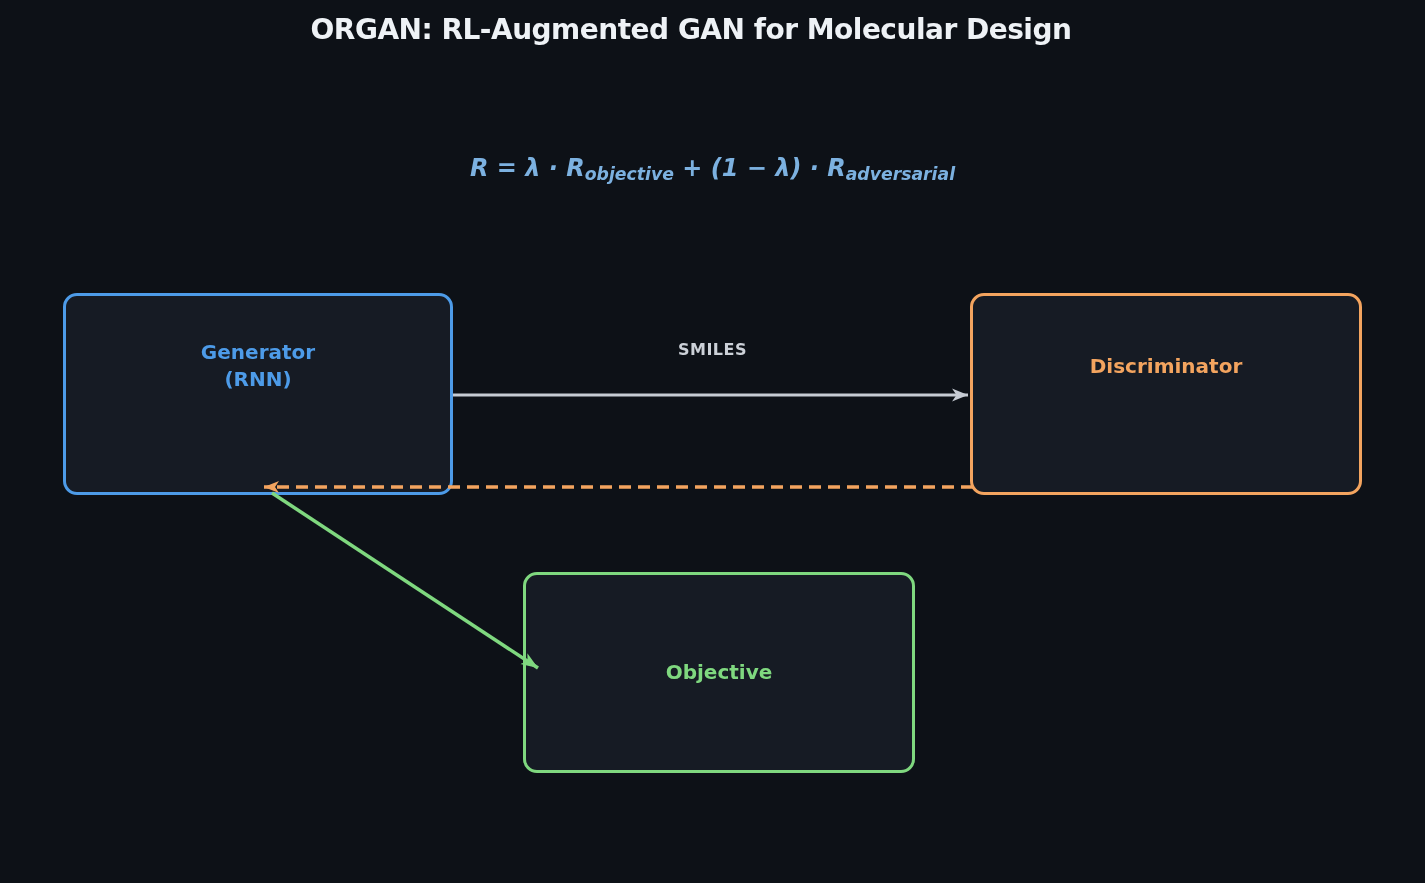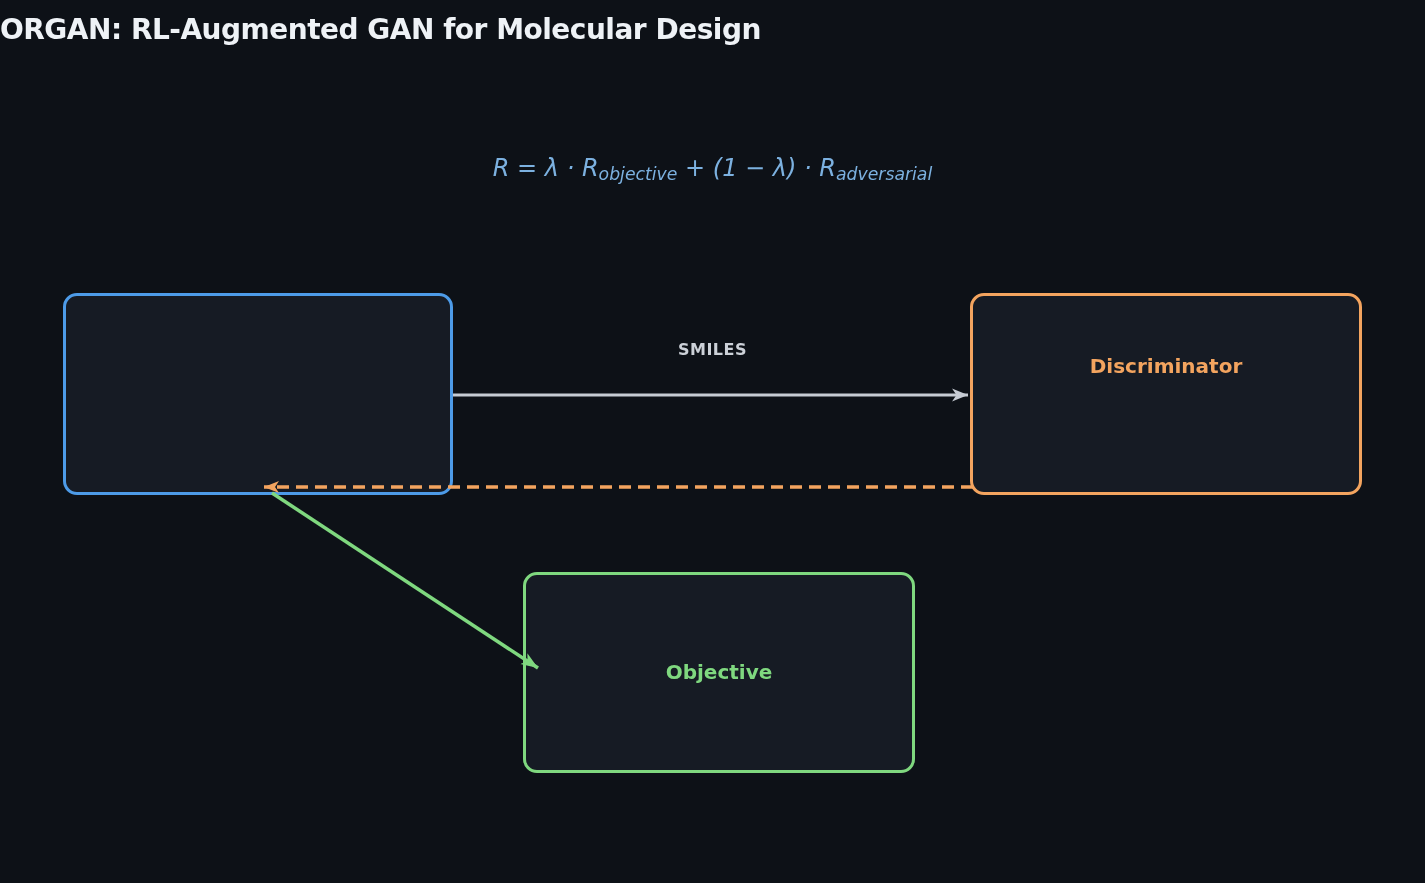--- a/index.html
+++ b/index.html
@@ -19,33 +19,35 @@
     background: var(--background);
     font-family: "DejaVu Sans", "Liberation Sans", sans-serif;
     overflow: hidden;
     position: relative;
   }
   .stage { position: absolute; inset: 0; width: 1425px; height: 883px; }
 
   .diagram-title {
     position: absolute;
     top: 13px; left: 0; width: 1382px;
+    text-align: center;
     color: var(--title-color);
     font-size: 28px;
     font-weight: bold;
     letter-spacing: -0.5px;
   }
 
   .formula {
     position: absolute;
     top: 154px; left: 0; width: 1425px;
     text-align: center;
     color: var(--formula-blue);
     font-size: 24px;
     font-style: italic;
+    font-weight: bold;
   }
   .formula sub {
     font-size: 0.72em;
     vertical-align: baseline;
     position: relative;
     bottom: -0.22em;
   }
 
   .node {
     position: absolute;
@@ -134,18 +136,22 @@
 
     <line class="edge-smiles" x1="453" y1="395" x2="968" y2="395" marker-end="url(#ah-gray)"></line>
 
     <line class="edge-adversarial" x1="973" y1="487" x2="264" y2="487" marker-end="url(#ah-orange)"></line>
 
     <line class="edge-objective" x1="272" y1="493" x2="538" y2="668" marker-end="url(#ah-green)"></line>
   </svg>
 
   <div class="edge-label-smiles">SMILES</div>
 
+  <div class="node-label label-generator">
+    <div>Generator</div>
+    <div>(RNN)</div>
+  </div>
   <div class="node-label label-discriminator">Discriminator</div>
   <div class="node-label label-objective">
     <div>Objective</div>
   </div>
 
 </div>
 
 </body></html>

